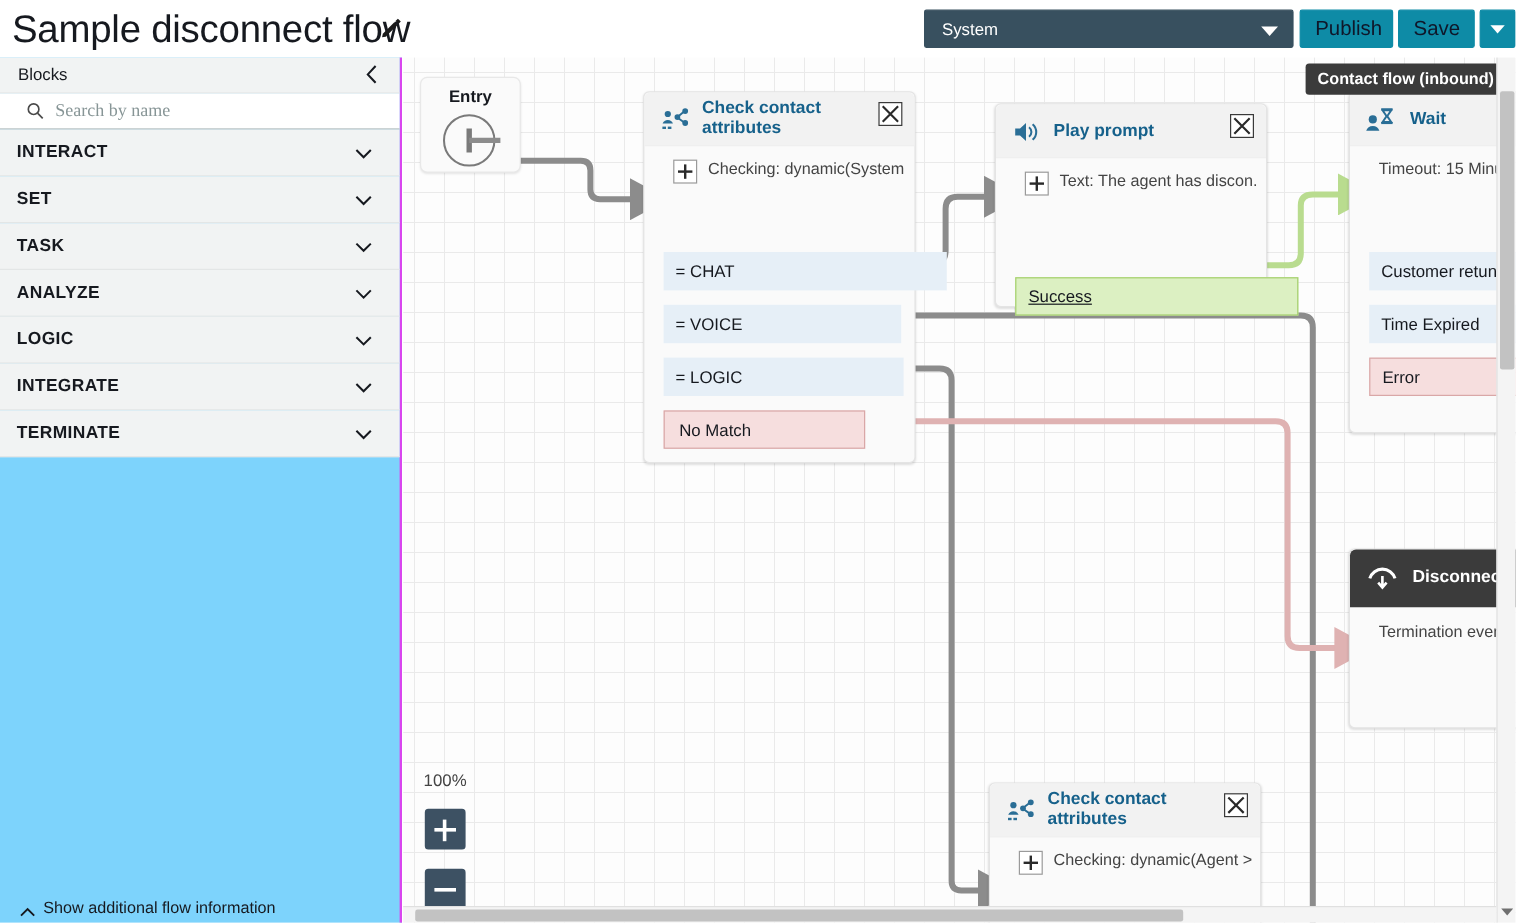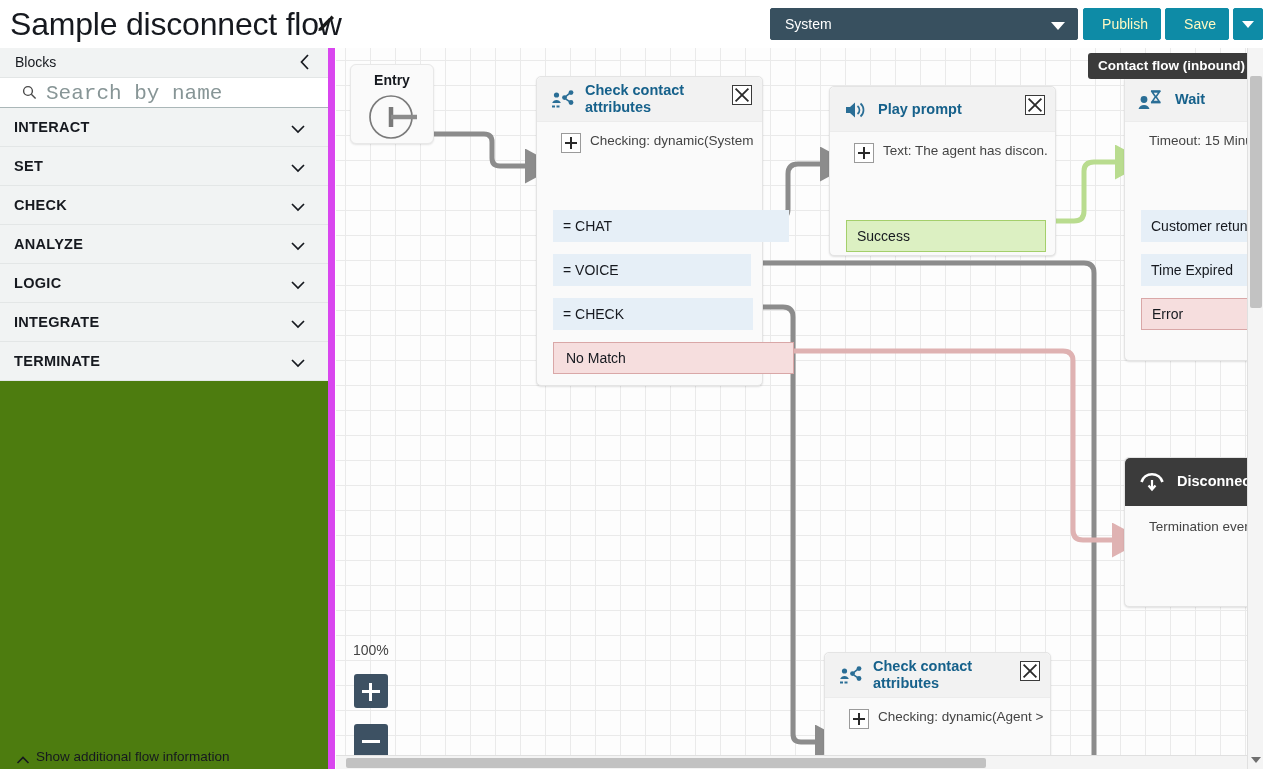--- a/index.html
+++ b/index.html
@@ -36,60 +36,60 @@
   .version-select .caret {
     position: absolute; right: 12px; top: 13px;
     width: 0; height: 0;
     border-left: 7px solid transparent;
     border-right: 7px solid transparent;
     border-top: 8px solid #ffffff;
   }
   .btn-teal {
     position: absolute; top: 8px; height: 32px;
     background: #0e8ba6; border: 1px solid #0e8ba6; border-radius: 2px;
-    color: #fef9c3; font-size: 14px; text-align: right; line-height: 30px;
+    color: #0f172a; font-size: 17px; text-align: left; line-height: 30px;
     padding: 0 12px;
   }
   #publish-btn { left: 1083px; width: 78px; }
   #save-btn { left: 1165px; width: 64px; }
   #more-btn { left: 1233px; width: 30px; }
   #more-btn .caret {
     position: absolute; left: 8px; top: 12px;
     width: 0; height: 0;
     border-left: 6px solid transparent;
     border-right: 6px solid transparent;
     border-top: 7px solid #ffffff;
   }
 
   
   .sidebar {
     position: absolute; left: 0; top: 48px; width: 335px; height: 721px;
-    background: #4d7c0f;
-    border-right: 7px solid #d946ef;
+    background: #7dd3fc;
+    border-right: 2px solid #d946ef;
   }
   .sidebar-header {
     position: relative; height: 30px; border-bottom: 1px solid #e3e6e6;
     background: #f1f3f3;
   }
   .sidebar-header .sh-label {
     position: absolute; left: 15px; top: 6px; font-size: 14px; color: #16191f;
   }
   .sidebar-header .collapse-chevron {
     position: absolute; right: 16px; top: 5px;
     width: 14px; height: 18px;
   }
   .search-row {
     position: relative; height: 30px; background: #ffffff;
     border-bottom: 1px solid #aab7b8;
   }
   .search-row .mag { position: absolute; left: 22px; top: 7px; width: 15px; height: 15px; }
   .search-input {
     position: absolute; left: 44px; top: 3px; width: 270px; height: 24px;
     border: none; outline: none; background: transparent;
-    font-family: Liberation Mono, monospace; font-size: 21px; color: #16191f;
+    font-family: Liberation Serif, serif; font-size: 15px; color: #16191f;
   }
   .search-input::placeholder { color: #879596; }
   .cat-row {
     position: relative; height: 39px;
     border-bottom: 1px solid #e3e6e6;
     background: #f1f3f3;
   }
   .cat-row .cat-label {
     position: absolute; left: 14px; top: 11px;
     font-size: 14.5px; font-weight: bold; color: #16191f; letter-spacing: 0.3px;
@@ -283,21 +283,21 @@
     </div>
     <div class="cat-row">
       <span class="cat-label">SET</span>
       <span class="cat-chev">
         <svg width="16" height="12" viewBox="0 0 16 12">
             <path d="M2 3 L8 9 L14 3" stroke="#16191f" stroke-width="1.7" fill="none"></path>
           </svg>
       </span>
     </div>
     <div class="cat-row">
-      <span class="cat-label">CHECK</span>
+      <span class="cat-label">TASK</span>
       <span class="cat-chev">
         <svg width="16" height="12" viewBox="0 0 16 12">
             <path d="M2 3 L8 9 L14 3" stroke="#16191f" stroke-width="1.7" fill="none"></path>
           </svg>
       </span>
     </div>
     <div class="cat-row">
       <span class="cat-label">ANALYZE</span>
       <span class="cat-chev">
         <svg width="16" height="12" viewBox="0 0 16 12">
@@ -413,22 +413,22 @@
           </svg>
         </span>
       </div>
       <div class="node-body">
         <div class="node-param">
           <span class="plus-box"></span>
           <span class="p-text">Checking: dynamic(System ...</span>
         </div>
         <div class="port blue" style="top:88px; width:236px;"><span>= CHAT</span></div>
         <div class="port blue" style="top:132px; width:198px;"><span>= VOICE</span></div>
-        <div class="port blue" style="top:176px; width:200px;"><span>= CHECK</span></div>
-        <div class="port red" style="top:220px; width:241px;padding-left:12px;"><span>No Match</span></div>
+        <div class="port blue" style="top:176px; width:200px;"><span>= LOGIC</span></div>
+        <div class="port red" style="top:220px; width:168px;padding-left:12px;"><span>No Match</span></div>
       </div>
     </div>
 
     <div class="node" style="left:493px; top:38px; width:227px; height:170px;">
       <div class="node-head">
         <span class="n-icon">
           <svg width="24" height="22" viewBox="0 0 24 22">
             <path d="M2,8 L6,8 L11,3.5 L11,18.5 L6,14 L2,14 z" fill="#2a6e96"></path>
             <path d="M13.5,7 A5,5 0 0 1 13.5,15" stroke="#2a6e96" stroke-width="1.7" fill="none"></path>
             <path d="M16.5,4.5 A8.5,8.5 0 0 1 16.5,17.5" stroke="#2a6e96" stroke-width="1.7" fill="none"></path>
@@ -439,21 +439,21 @@
           <svg width="16" height="16" viewBox="0 0 16 16">
             <path d="M1.6,1.6 L14.4,14.4 M14.4,1.6 L1.6,14.4" stroke="#2a2a2a" stroke-width="1.8"></path>
           </svg>
         </span>
       </div>
       <div class="node-body">
         <div class="node-param">
           <span class="plus-box"></span>
           <span class="p-text">Text: The agent has discon...</span>
         </div>
-        <div class="port green" style="top:88px; width:200px;"><span>Success</span></div>
+        <div class="port green" style="top:99px; width:236px;text-decoration:underline;"><span>Success</span></div>
       </div>
     </div>
 
     <div class="node" style="left:788px; top:28px; width:227px; height:285px;">
       <div class="node-head">
         <span class="n-icon" style="left:12px;">
           <svg width="26" height="22" viewBox="0 0 26 22">
             <circle cx="7" cy="10.5" r="3.4" fill="#2a6e96"></circle>
             <path d="M1.5,20 A5.8,5.8 0 0 1 12.5,20 z" fill="#2a6e96"></path>
             <rect x="14" y="1.2" width="9.5" height="1.8" fill="#2a6e96"></rect>

